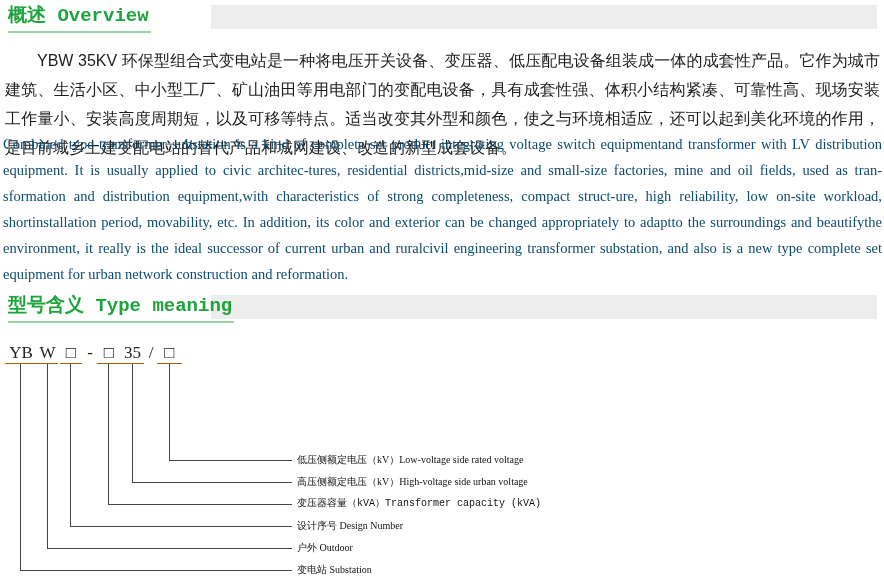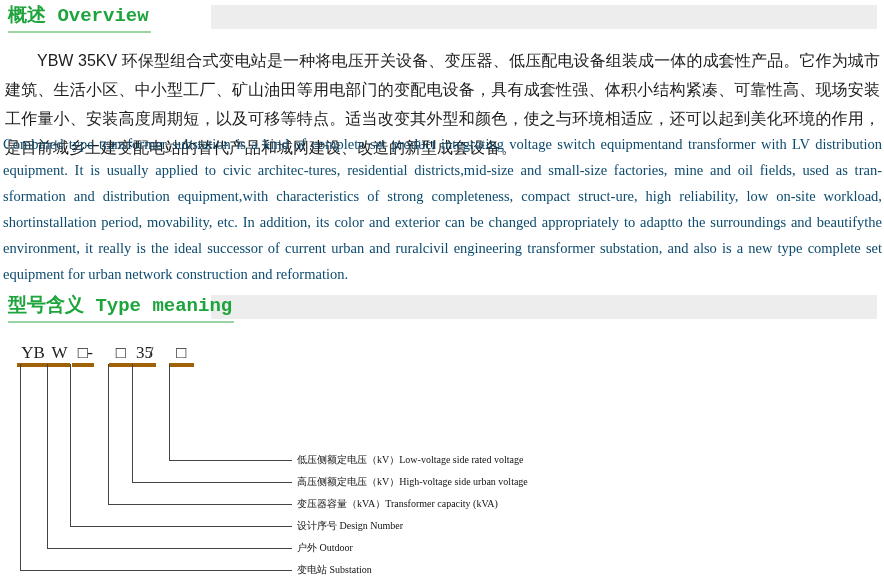--- a/index.html
+++ b/index.html
@@ -30,21 +30,21 @@
     font-family:"Liberation Serif","DejaVu Serif",serif;
     font-size:14.5px; line-height:26px; color:#0c4a6e; text-align:justify;
   }
 
   
   .diagram { position:absolute; left:0; top:340px; width:884px; height:244px; }
   .token {
     position:absolute; top:2px; height:21px; line-height:21px; text-align:center;
     font-family:"Liberation Serif","DejaVu Serif",serif; font-size:17px; color:#222;
   }
-  .token.u { border-bottom:4px solid #a16207;margin-left:12px; }
+  .token.u { border-bottom:1px solid #a16207; }
   .vline { position:absolute; top:24px; width:1px; background:#444; }
   .hline { position:absolute; height:1px; background:#444; }
   .dlabel {
     position:absolute; left:297px; height:20px; line-height:20px; white-space:nowrap;
     font-family:"Liberation Serif","DejaVu Serif",serif; font-size:10px; color:#111;
   }
 </style>
 </head>
 <body>
 
@@ -84,19 +84,19 @@
 
     <div class="hline" style="left:169px; width:123px; top:120px;"></div>
     <div class="hline" style="left:132px; width:160px; top:142px;"></div>
     <div class="hline" style="left:108px; width:184px; top:164px;"></div>
     <div class="hline" style="left:70px;  width:222px; top:186px;"></div>
     <div class="hline" style="left:47px;  width:245px; top:208px;"></div>
     <div class="hline" style="left:20px;  width:272px; top:230px;"></div>
 
     <div class="dlabel" style="top:110px;">低压侧额定电压（kV）Low-voltage side rated voltage</div>
     <div class="dlabel" style="top:132px;">高压侧额定电压（kV）High-voltage side urban voltage</div>
-    <div class="dlabel" style="top:154px;">变压器容量（kVA）Transformer capacity (kVA)</div>
+    <div class="dlabel" style="top:154px;font-family:Liberation Mono, monospace;">变压器容量（kVA）Transformer capacity (kVA)</div>
     <div class="dlabel" style="top:176px;">设计序号 Design Number</div>
     <div class="dlabel" style="top:198px;font-family:Liberation Serif, serif;">户外 Outdoor</div>
     <div class="dlabel" style="top:220px;">变电站 Substation</div>
   </div>
 
 </div>
 
 </body></html>

